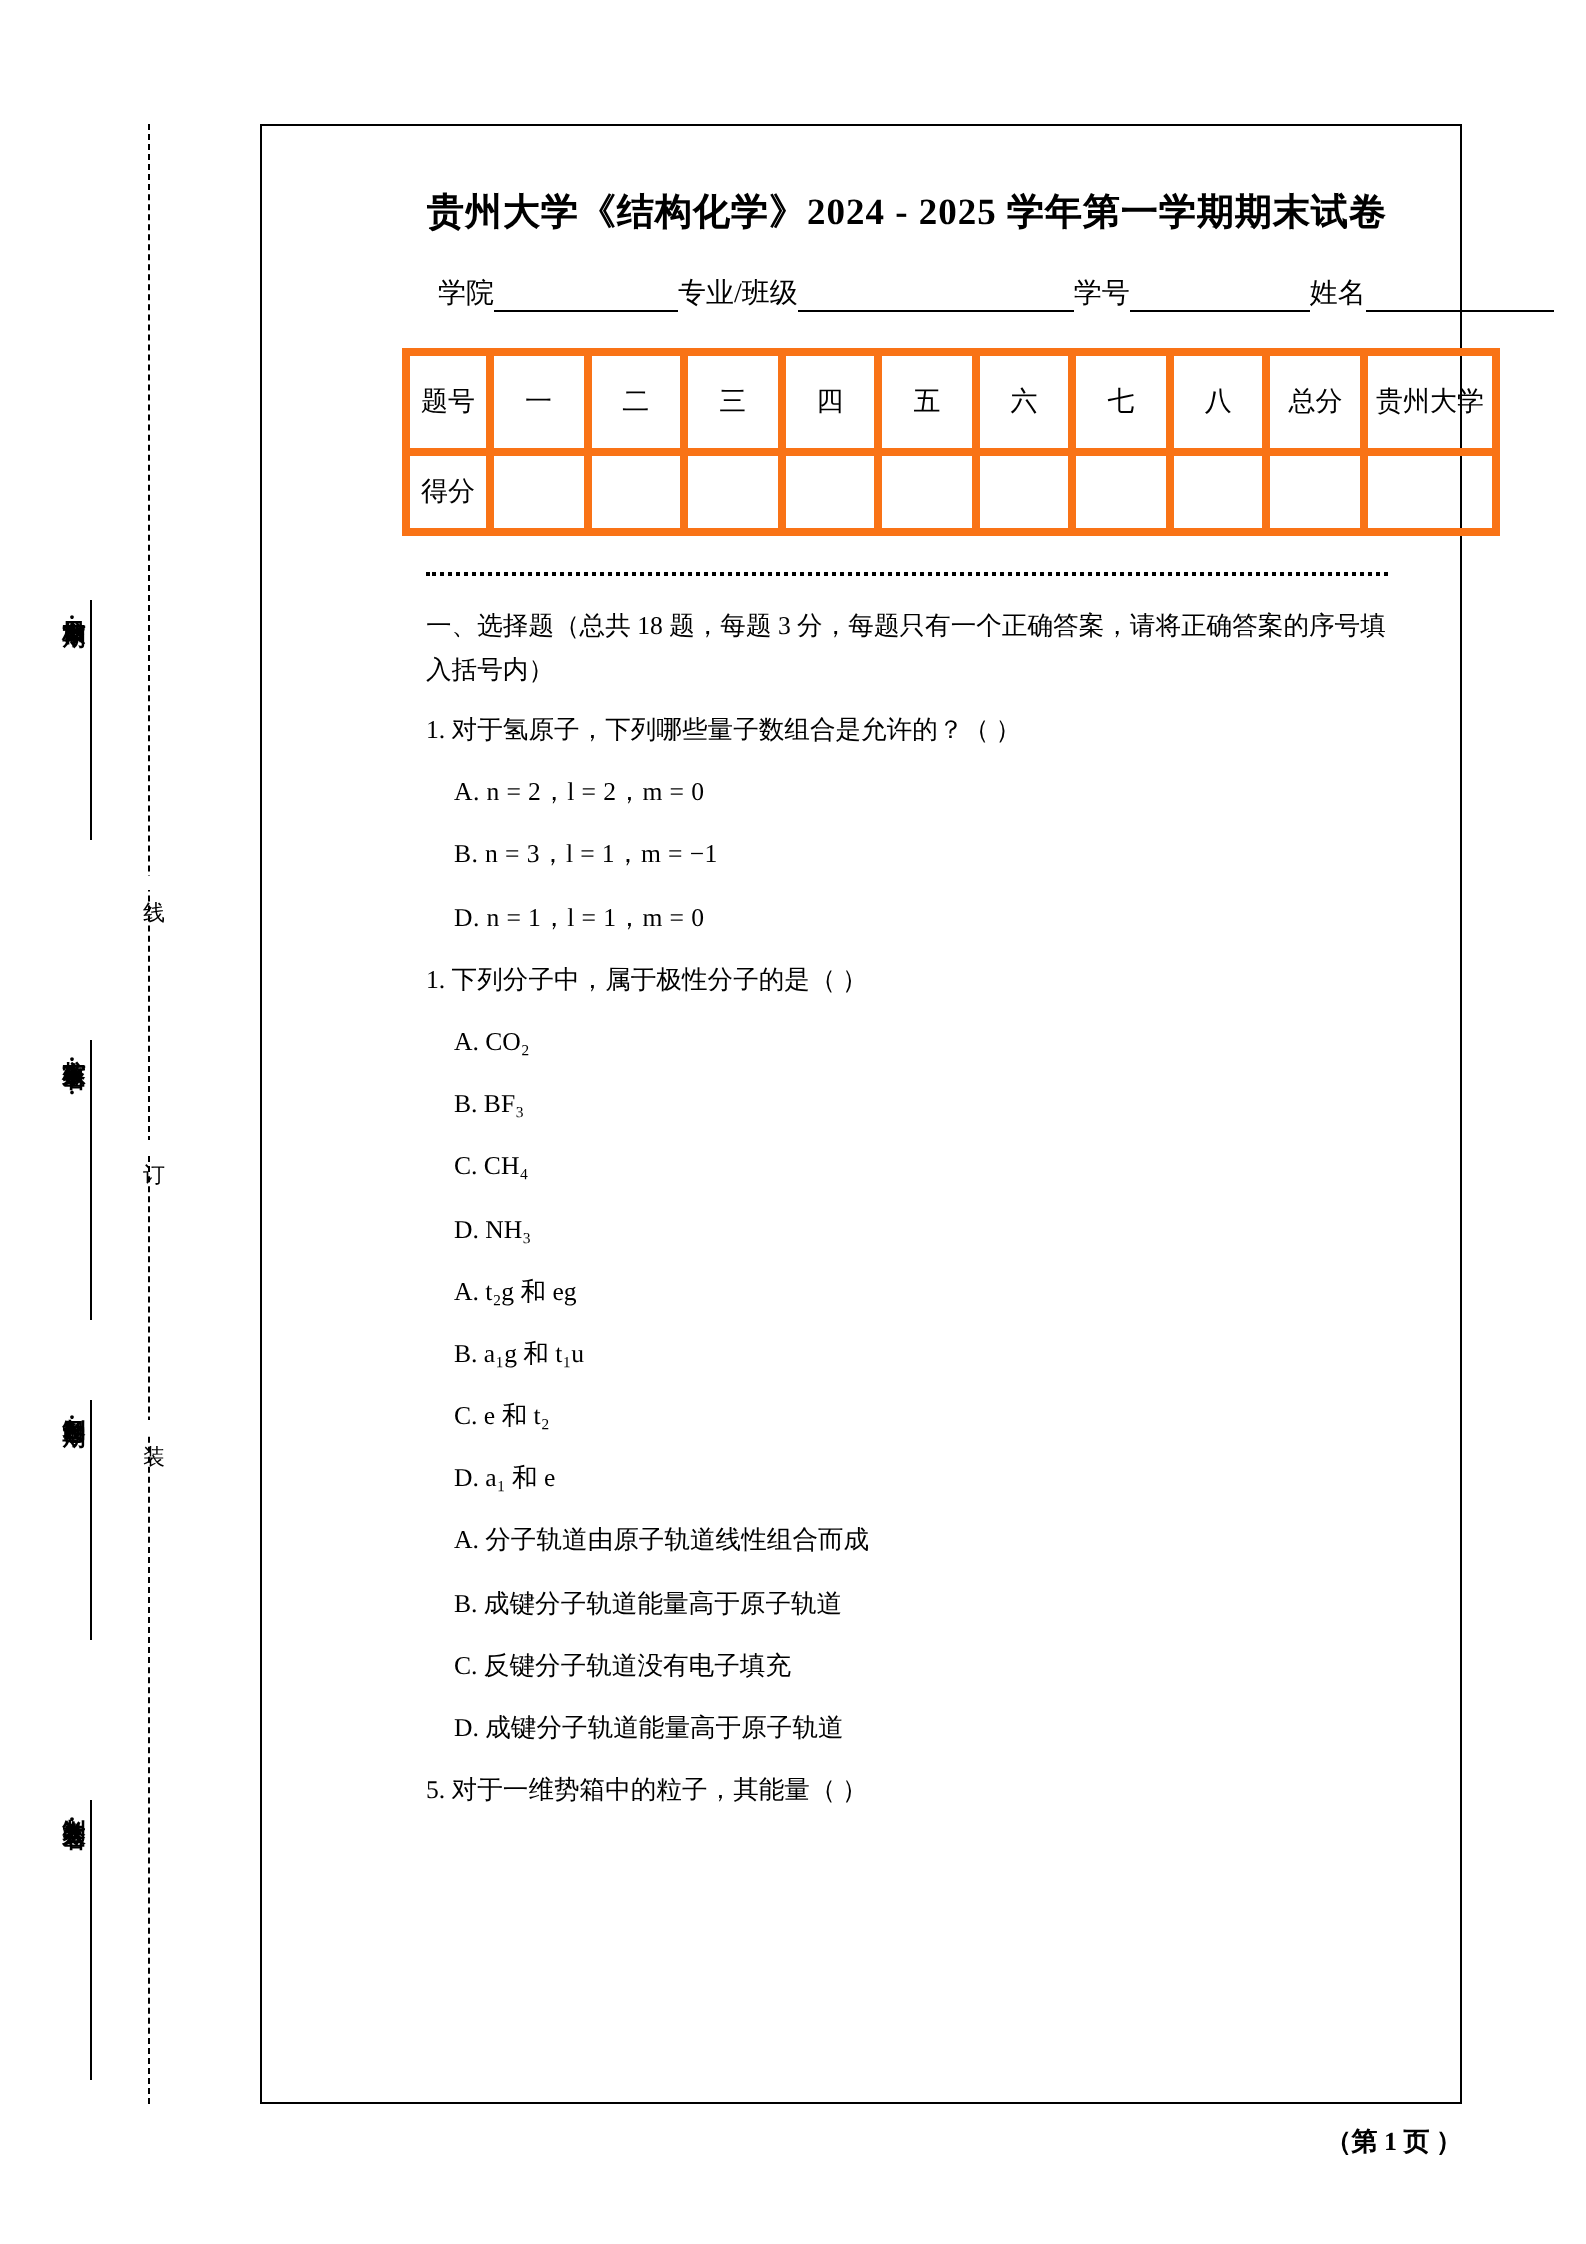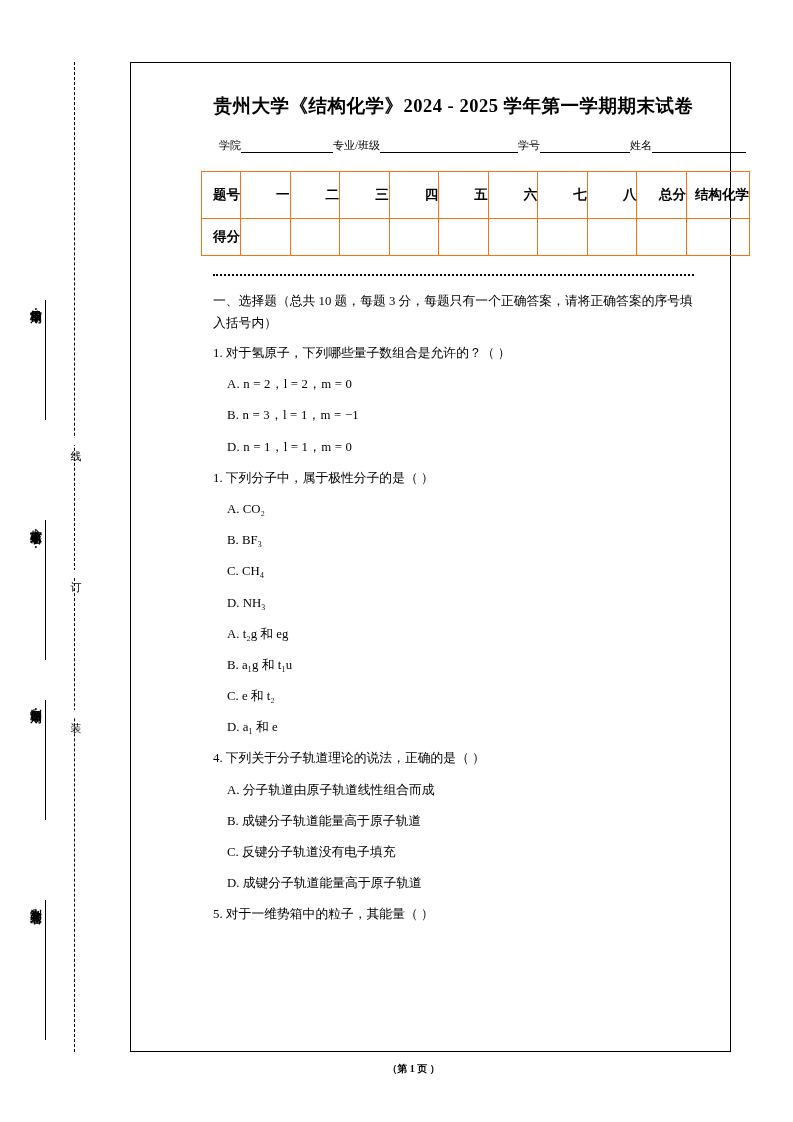--- a/index.html
+++ b/index.html
@@ -84,43 +84,43 @@
   
   .info-line {
     margin-top: 20px;
     font-size: 12.5px;
     display: flex;
     align-items: flex-end;
     padding: 0 8px 0 18px;
     white-space: nowrap;
   }
   .info-item { display: flex; align-items: flex-end; }
-  .info-label { font-size: 11px; }
+  .info-label { font-size: 14px; }
   .info-rule {
     border-bottom: 1px solid #000;
     height: 13px;
   }
   .r1 { width: 92px; }
   .r2 { width: 138px; }
   .r3 { width: 90px; }
   .r4 { width: 94px; }
 
   
   .score-table {
     margin: 18px auto 0 auto;
     border-collapse: collapse;
     width: 549px;
     table-layout: fixed;
   }
   .score-table td, .score-table th {
-    border: 1px solid #f97316;
-    text-align: right;
+    border: 4px solid #f97316;
+    text-align: center;
     vertical-align: middle;
     font-size: 13.5px;
-    font-weight: bold;
+    font-weight: normal;
     padding: 0;
   }
   .hdr-cell { height: 46px; }
   .row-cell { height: 36px; }
   .twoline { line-height: 1.12; font-size: 13.5px; }
 
   
   .dotted-sep {
     margin: 18px 12px 0 12px;
     border-top: 2px dotted #000;
@@ -145,25 +145,25 @@
   .opt {
     margin: 0 0 12px 0;
     padding-left: 14px;
     line-height: 1.5;
   }
   .mono-ish { letter-spacing: 0.2px; }
 
   
   .footer {
     position: absolute;
-    left: 113px;
+    left: 130px;
     top: 1062px;
     width: 601px;
-    text-align: center;
-    font-size: 10px;
+    text-align: right;
+    font-size: 13px;
     font-weight: bold;
   }
 </style>
 </head>
 <body>
 
 <div class="left-zone">
   <div class="vline"></div>
 
   <div class="vlabel underlined" style="left:28px; top:300px; height:120px;">审核日期:</div>
@@ -212,21 +212,21 @@
         <td class="hdr-cell">一</td>
         <td class="hdr-cell">二</td>
         <td class="hdr-cell">三</td>
         <td class="hdr-cell">四</td>
         <td class="hdr-cell">五</td>
         <td class="hdr-cell">六</td>
         <td class="hdr-cell">七</td>
         <td class="hdr-cell">八</td>
         <td class="hdr-cell">总分</td>
         <td class="hdr-cell twoline" style="width:62px;">
-          <span>结构化学</span>
+          <span>贵州大学</span>
         </td>
       </tr>
       <tr>
         <td class="row-cell twoline">
           <span>得分</span>
         </td>
         <td class="row-cell"></td>
         <td class="row-cell"></td>
         <td class="row-cell"></td>
         <td class="row-cell"></td>
@@ -237,39 +237,38 @@
         <td class="row-cell"></td>
         <td class="row-cell"></td>
       </tr>
     </tbody>
       </table>
 
     <div class="dotted-sep"></div>
 
     <div class="body">
 
-      <div class="section-head">一、选择题（总共 10 题，每题 3 分，每题只有一个正确答案，请将正确答案的序号填入括号内）</div>
+      <div class="section-head">一、选择题（总共 18 题，每题 3 分，每题只有一个正确答案，请将正确答案的序号填入括号内）</div>
 
       <div class="qline">1. 对于氢原子，下列哪些量子数组合是允许的？（  ）</div>
       <div class="opt mono-ish">A. n = 2，l = 2，m = 0</div>
       <div class="opt mono-ish">B. n = 3，l = 1，m = −1</div>
       <div class="opt mono-ish">D. n = 1，l = 1，m = 0</div>
 
       <div class="qline">1. 下列分子中，属于极性分子的是（  ）</div>
       <div class="opt">A. CO₂</div>
       <div class="opt">B. BF₃</div>
       <div class="opt">C. CH₄</div>
       <div class="opt">D. NH₃</div>
 
       <div class="opt">A. t₂g 和 eg</div>
       <div class="opt">B. a₁g 和 t₁u</div>
       <div class="opt">C. e 和 t₂</div>
       <div class="opt">D. a₁ 和 e</div>
 
-      <div class="qline">4. 下列关于分子轨道理论的说法，正确的是（  ）</div>
       <div class="opt">A. 分子轨道由原子轨道线性组合而成</div>
       <div class="opt">B. 成键分子轨道能量高于原子轨道</div>
       <div class="opt">C. 反键分子轨道没有电子填充</div>
       <div class="opt">D. 成键分子轨道能量高于原子轨道</div>
 
       <div class="qline">5. 对于一维势箱中的粒子，其能量（  ）</div>
 
     </div>
   </div>
 </div>

